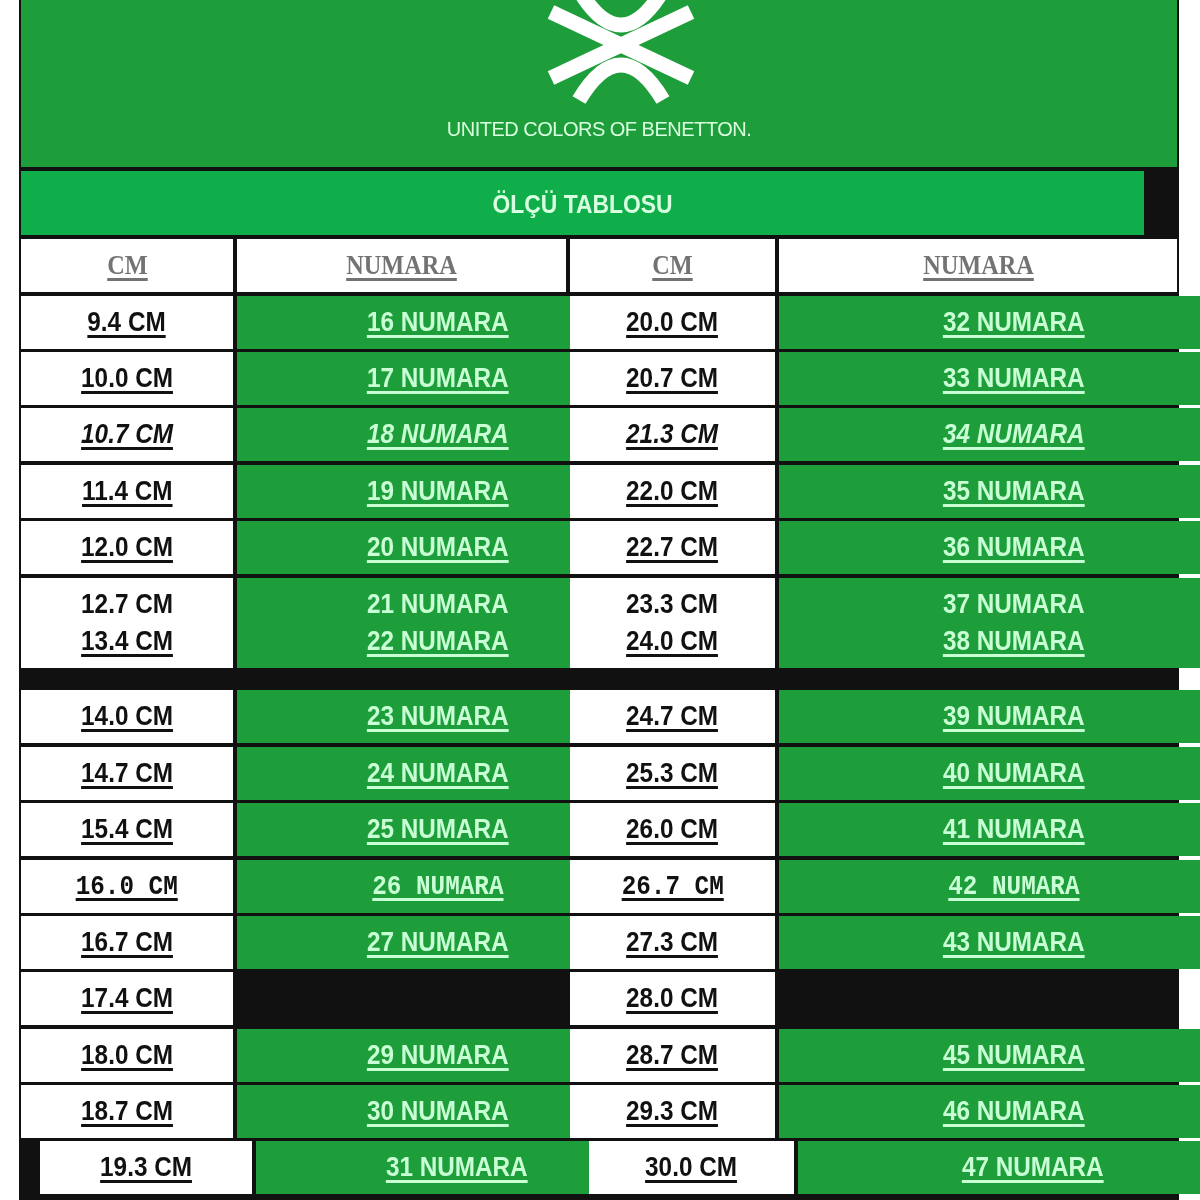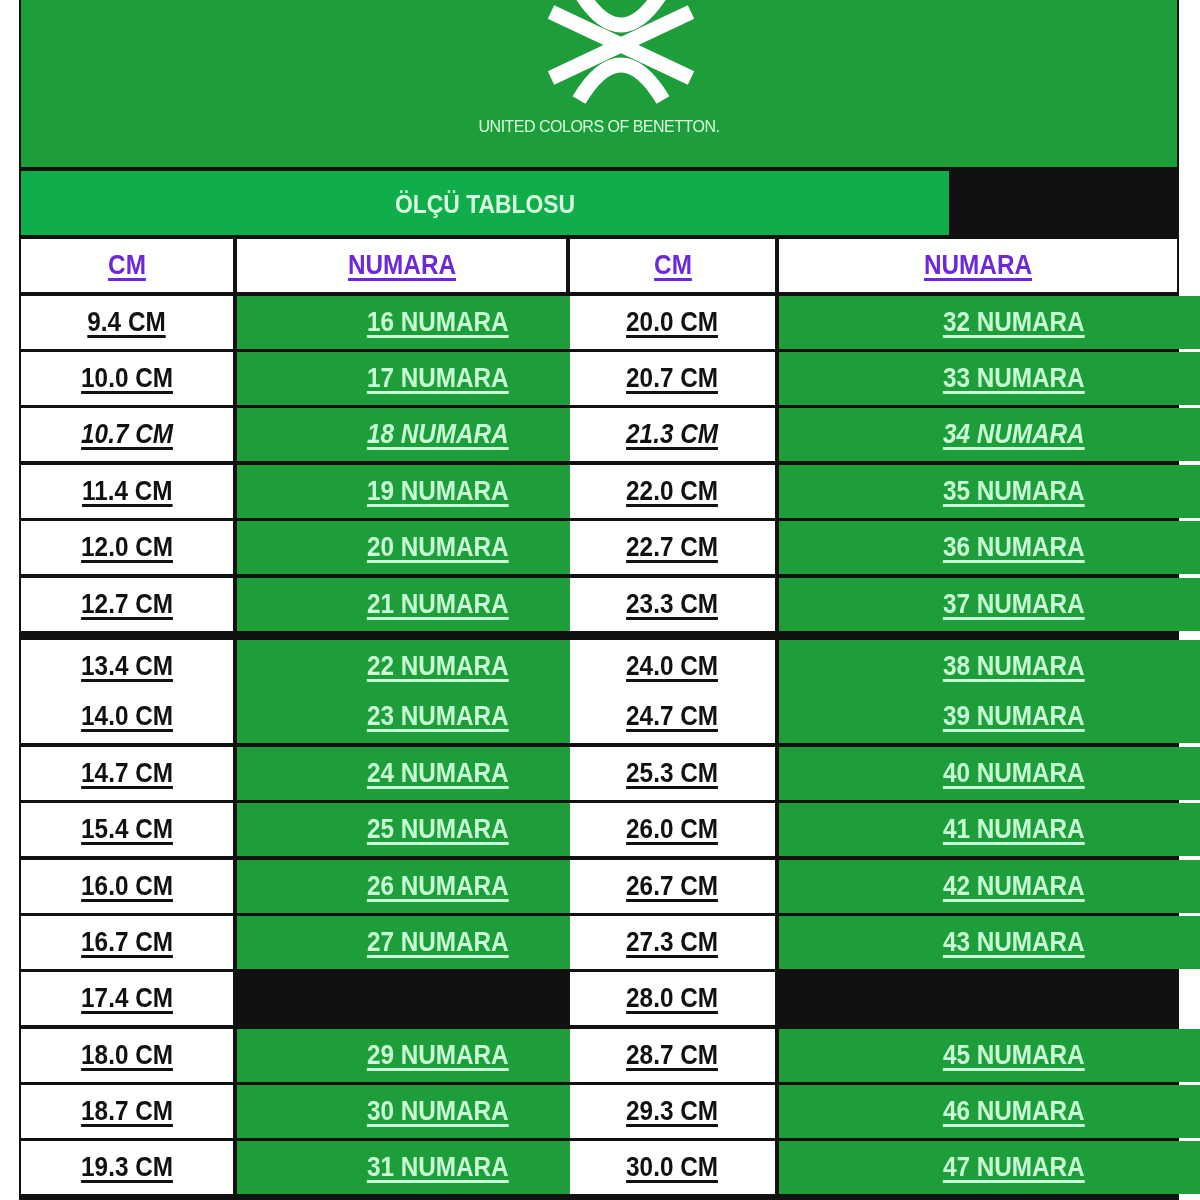--- a/index.html
+++ b/index.html
@@ -1,30 +1,30 @@
 <!DOCTYPE html>
 <html><head>
 <meta charset="utf-8">
 <style>
   html,body{margin:0;padding:0;background:#fff;}
   body{width:1200px;height:1200px;position:relative;overflow:hidden;font-family:"Liberation Sans","DejaVu Sans",sans-serif;}
   .frame{position:absolute;left:19px;top:0;width:1160px;height:1200px;background:#111;}
   .logo-area{position:absolute;left:21px;top:0;width:1156px;height:167px;background:#1e9e3a;}
   .logo-svg{position:absolute;left:520px;top:0;}
-  .brand{position:absolute;left:0;right:0;top:118px;text-align:center;color:#d8ffe0;font-size:16px;letter-spacing:-0.5px;}
-  .title-bar{position:absolute;left:21px;top:171px;width:928px;height:64px;background:#0fae4a;}
+  .brand{position:absolute;left:0;right:0;top:118px;text-align:center;color:#d8ffe0;font-size:20px;letter-spacing:-0.5px;}
+  .title-bar{position:absolute;left:21px;top:171px;width:1123px;height:64px;background:#0fae4a;}
   .title{position:absolute;left:0;right:0;top:18px;text-align:center;color:#d8ffe0;font-size:26px;font-weight:bold;transform:scaleX(0.88);}
   .table{position:absolute;left:21px;top:239px;width:1156px;}
   .row{position:absolute;left:0;width:1156px;height:53px;}
   .cell{position:absolute;top:0;height:53px;display:flex;align-items:center;justify-content:center;font-weight:bold;font-size:27px;text-decoration:underline;text-decoration-thickness:3px;text-underline-offset:4px;}
   .c0{left:0;width:212px;}
   .c1{left:216px;width:329px;}
   .c2{left:549px;width:205px;}
   .c3{left:758px;width:398px;}
-  .hdr .cell{background:#fff;color:#6d28d9;}
+  .hdr .cell{background:#fff;color:#737373;font-family:Liberation Serif, serif;}
   .w{background:#fff;color:#111;}
   .g{background:#1e9e3a;color:#c9ffd5;padding-left:36px;}
   .txt{display:inline-block;transform:scaleX(0.9);}
 </style>
 </head>
 <body>
 
 <div class="frame"></div>
 
 <div class="logo-area">
@@ -135,21 +135,21 @@
       <div class="cell c1 g">
         <span class="txt">21 NUMARA</span>
       </div>
       <div class="cell c2 w">
         <span class="txt">23.3 CM</span>
       </div>
       <div class="cell c3 g">
         <span class="txt">37 NUMARA</span>
       </div>
     </div>
-    <div class="row" style="top: 401px;">
+    <div class="row" style="top: 376px;">
       <div class="cell c0 w">
         <span class="txt">13.4 CM</span>
       </div>
       <div class="cell c1 g">
         <span class="txt">22 NUMARA</span>
       </div>
       <div class="cell c2 w">
         <span class="txt">24.0 CM</span>
       </div>
       <div class="cell c3 g">
@@ -191,21 +191,21 @@
       <div class="cell c1 g">
         <span class="txt">25 NUMARA</span>
       </div>
       <div class="cell c2 w">
         <span class="txt">26.0 CM</span>
       </div>
       <div class="cell c3 g">
         <span class="txt">41 NUMARA</span>
       </div>
     </div>
-    <div class="row" style="top: 621px;">
+    <div class="row" style="top: 621px; font-family: Liberation Mono, monospace;">
       <div class="cell c0 w">
         <span class="txt">16.0 CM</span>
       </div>
       <div class="cell c1 g">
         <span class="txt">26 NUMARA</span>
       </div>
       <div class="cell c2 w">
         <span class="txt">26.7 CM</span>
       </div>
       <div class="cell c3 g">
@@ -255,21 +255,21 @@
       <div class="cell c1 g">
         <span class="txt">30 NUMARA</span>
       </div>
       <div class="cell c2 w">
         <span class="txt">29.3 CM</span>
       </div>
       <div class="cell c3 g">
         <span class="txt">46 NUMARA</span>
       </div>
     </div>
-    <div class="row" style="top: 902px;">
+    <div class="row" style="top: 902px; margin-left: 19px;">
       <div class="cell c0 w">
         <span class="txt">19.3 CM</span>
       </div>
       <div class="cell c1 g">
         <span class="txt">31 NUMARA</span>
       </div>
       <div class="cell c2 w">
         <span class="txt">30.0 CM</span>
       </div>
       <div class="cell c3 g">

